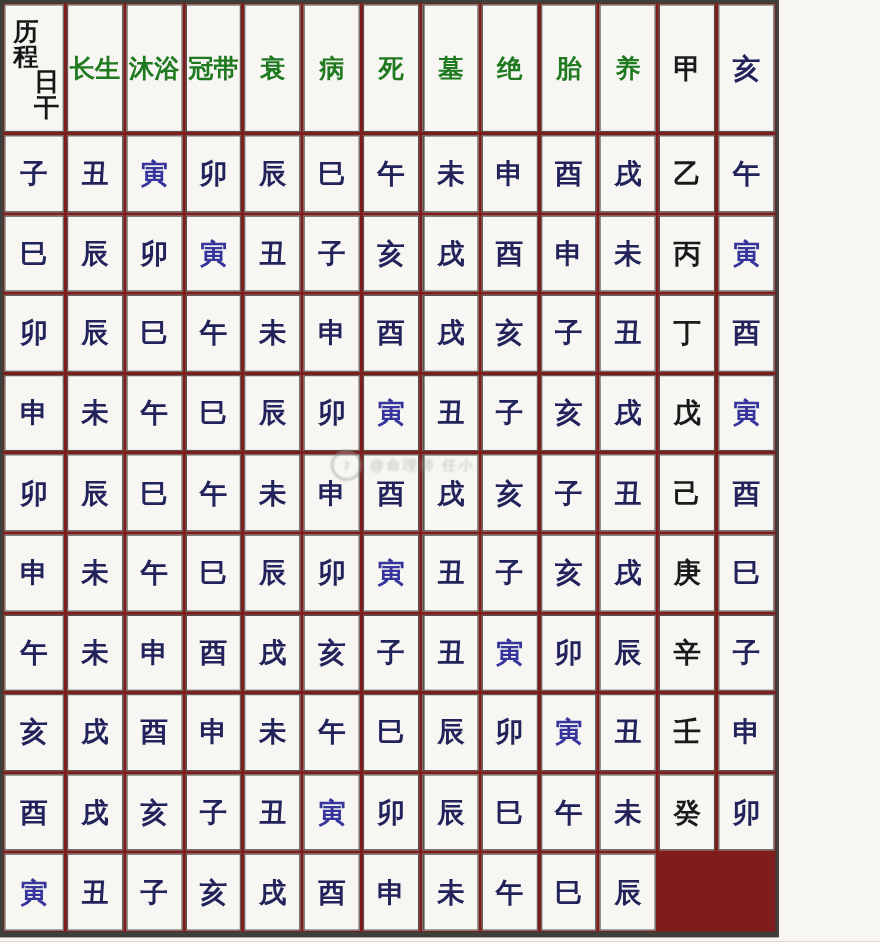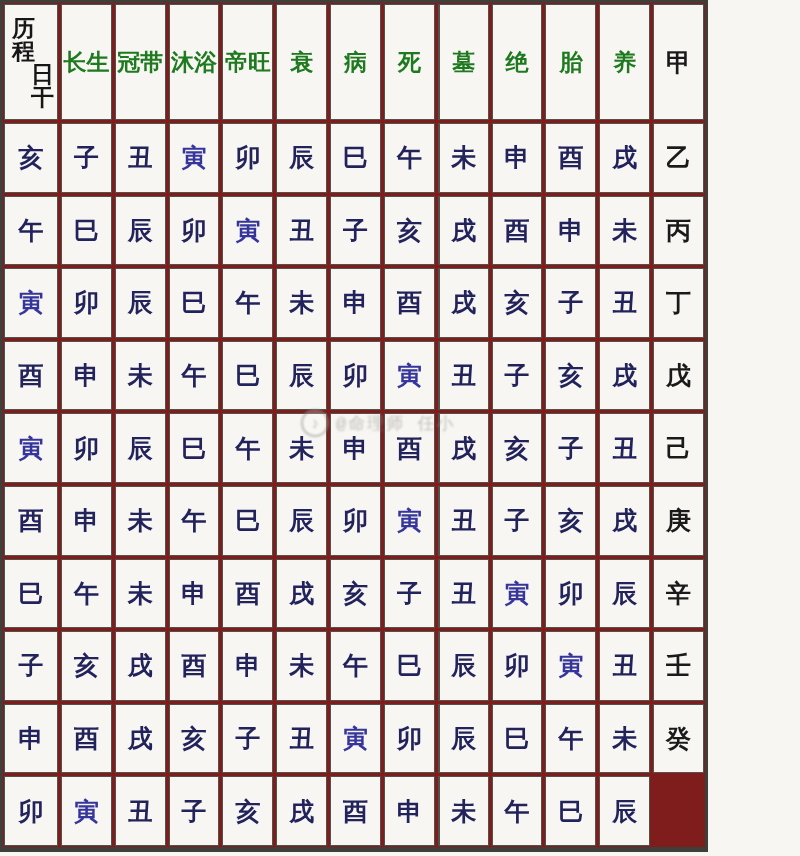--- a/index.html
+++ b/index.html
@@ -94,47 +94,44 @@
     border-radius: 50%;
     display: flex;
     align-items: center;
     justify-content: center;
     font-size: 15px;
     font-weight: bold;
     transform: rotate(-12deg);
     background: rgba(250,250,248,0.4);
   }
   .watermark-text {
-    font-family: Liberation Mono, monospace;
-    font-size: 17px;
+    font-family: Liberation Sans, sans-serif;
+    font-size: 13px;
     letter-spacing: 2px;
     white-space: nowrap;
   }
 </style>
 </head>
 <body>
 
 <div class="frame">
   <div class="grid" id="grid">
     <div class="cell corner-cell">
       <span class="corner-top">历程</span>
       <span class="corner-bottom">日干</span>
     </div>
 
   <div class="cell">
         <span class="stage-header">长生</span>
       </div>
       <div class="cell">
+        <span class="stage-header">沐浴</span>
+      </div>
+      <div class="cell">
         <span class="stage-header">冠带</span>
-      </div>
-      <div class="cell">
-        <span class="stage-header">沐浴</span>
-      </div>
-      <div class="cell">
-        <span class="stage-header">帝旺</span>
       </div>
       <div class="cell">
         <span class="stage-header">衰</span>
       </div>
       <div class="cell">
         <span class="stage-header">病</span>
       </div>
       <div class="cell">
         <span class="stage-header">死</span>
       </div>

